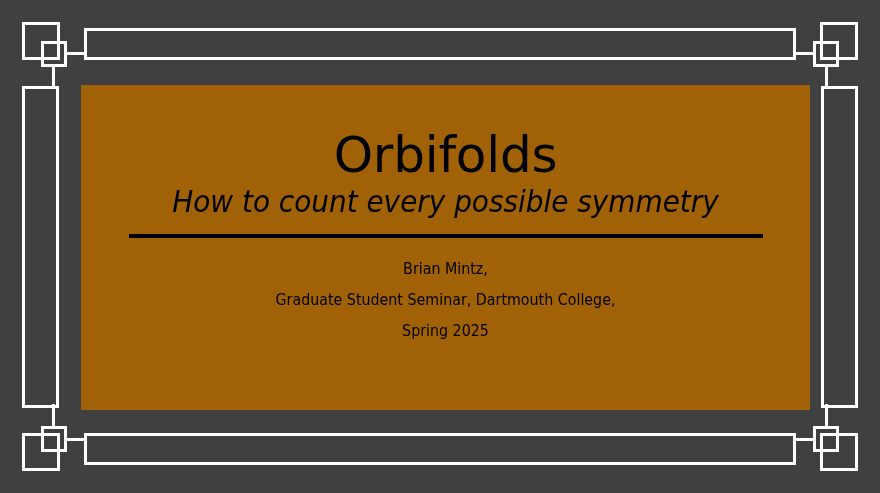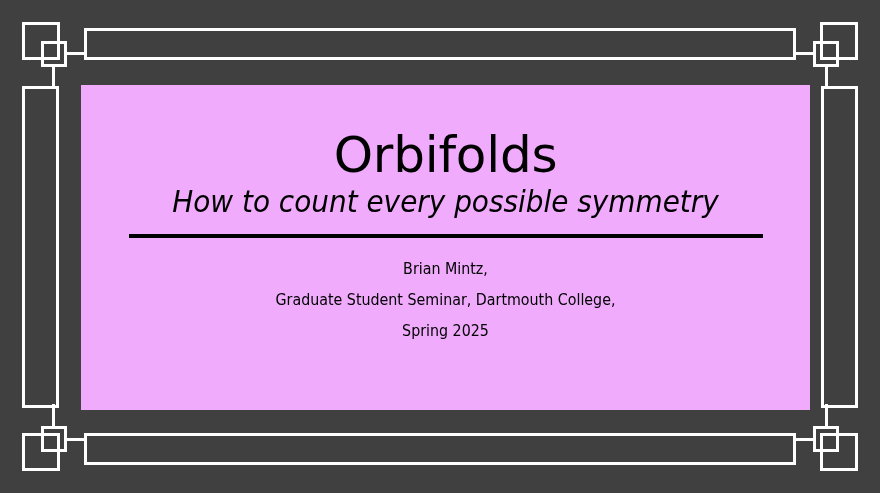--- a/index.html
+++ b/index.html
@@ -16,21 +16,21 @@
     font-family: "DejaVu Sans", sans-serif;
   }
 
   
   #content-panel {
     position: absolute;
     left: 81px;
     top: 85px;
     width: 729px;
     height: 325px;
-    background: #f0abfc;
+    background: #a16207;
     z-index: 5;
   }
 
   
   .deco {
     position: absolute;
     border: 3px solid #ffffff;
     box-sizing: border-box;
     background: transparent;
     z-index: 2;

